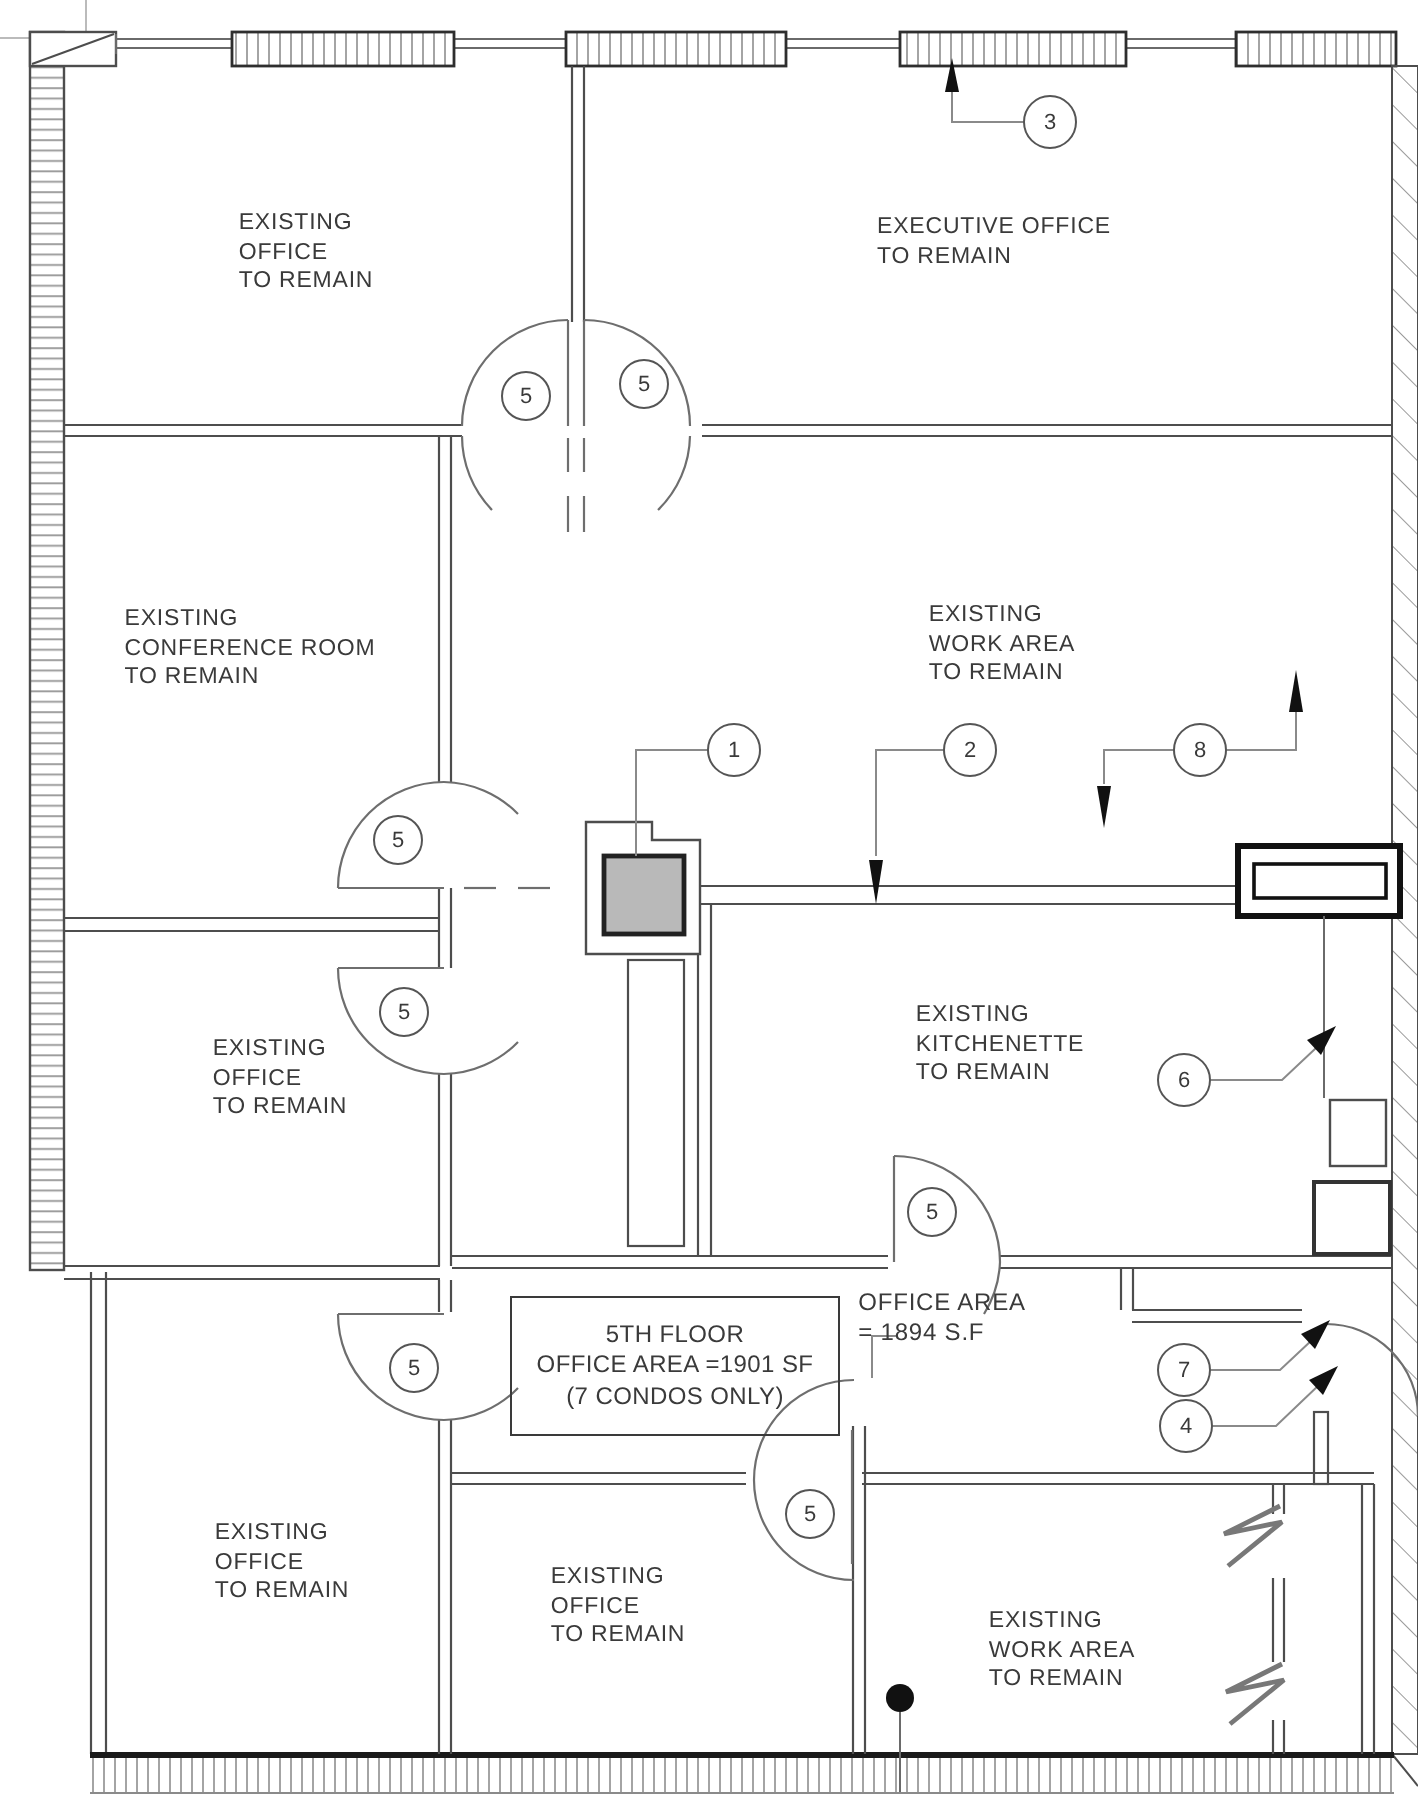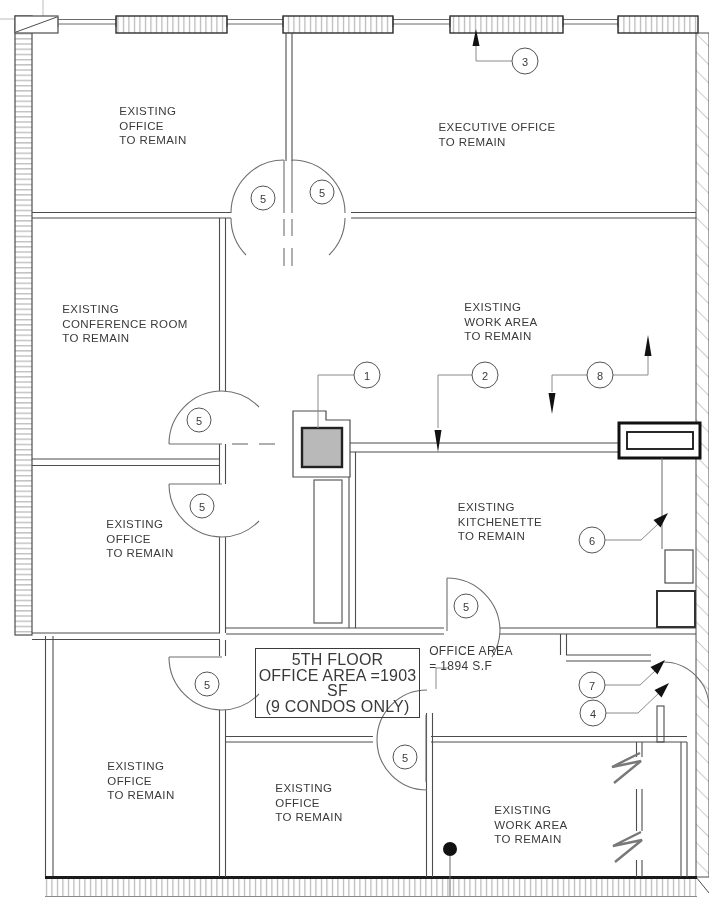--- a/index.html
+++ b/index.html
@@ -8,21 +8,21 @@
   #plan svg{position:absolute;left:0;top:0;}
   .rm{position:absolute;transform:translate(-50%,-50%);text-align:left;
       white-space:pre-line;font-size:11.5px;line-height:14.5px;letter-spacing:.4px;
       color:#3a3a3a;font-weight:400;}
   .badge{position:absolute;transform:translate(-50%,-50%);width:23px;height:23px;
       border:1.3px solid #555;border-radius:50%;background:#fff;display:flex;
       align-items:center;justify-content:center;font-size:11px;color:#3a3a3a;}
   .badge.num{width:25px;height:25px;}
   .notebox{position:absolute;left:255px;top:648px;width:163px;height:68px;
       border:1.6px solid #3a3a3a;background:transparent;display:flex;flex-direction:column;
-      justify-content:center;text-align:center;font-size:16px;line-height:15.5px;
+      justify-content:center;text-align:center;font-size:12px;line-height:15.5px;
       color:#3a3a3a;letter-spacing:.2px;}
   .arealbl{font-size:12px;line-height:15px;}
 </style>
 </head>
 <body>
 
 <div id="plan">
 
 <svg width="709" height="900" viewBox="0 0 709 900">
   <defs>
@@ -231,21 +231,21 @@
     <polyline points="606,713 638,713 660,692"></polyline>
     <path d="M 669 683 L 654.5 690 L 661.5 697.5 Z" fill="#111111" stroke="none"></path>
 
     <polyline points="449,668 436,668 436,689"></polyline>
   </g>
 </svg>
 
 <div class="rm" style="left:153px;top:126px">EXISTING
 OFFICE
 TO REMAIN</div>
-<div class="rm" style="left:497px;top:134px">EXECUTIVE OFFICE
+<div class="rm" style="left:497px;top:121px">EXECUTIVE OFFICE
 TO REMAIN</div>
 <div class="rm" style="left:125px;top:324px">EXISTING
 CONFERENCE ROOM
 TO REMAIN</div>
 <div class="rm" style="left:501px;top:322px">EXISTING
 WORK AREA
 TO REMAIN</div>
 <div class="rm" style="left:140px;top:539px">EXISTING
 OFFICE
 TO REMAIN</div>
@@ -260,22 +260,22 @@
 TO REMAIN</div>
 <div class="rm" style="left:531px;top:825px">EXISTING
 WORK AREA
 TO REMAIN</div>
 
 <div class="rm arealbl" style="left:471px;top:659px">OFFICE AREA
 = 1894 S.F</div>
 
 <div class="notebox">
   <div>5TH FLOOR</div>
-  <div>OFFICE AREA =1903 SF</div>
-  <div>(9 CONDOS ONLY)</div>
+  <div>OFFICE AREA =1901 SF</div>
+  <div>(7 CONDOS ONLY)</div>
 </div>
 
 <div class="badge num" style="left:367px;top:375px">1</div>
 <div class="badge num" style="left:485px;top:375px">2</div>
 <div class="badge num" style="left:525px;top:61px">3</div>
 <div class="badge num" style="left:593px;top:713px">4</div>
 <div class="badge num" style="left:592px;top:540px">6</div>
 <div class="badge num" style="left:592px;top:685px">7</div>
 <div class="badge num" style="left:600px;top:375px">8</div>
 

